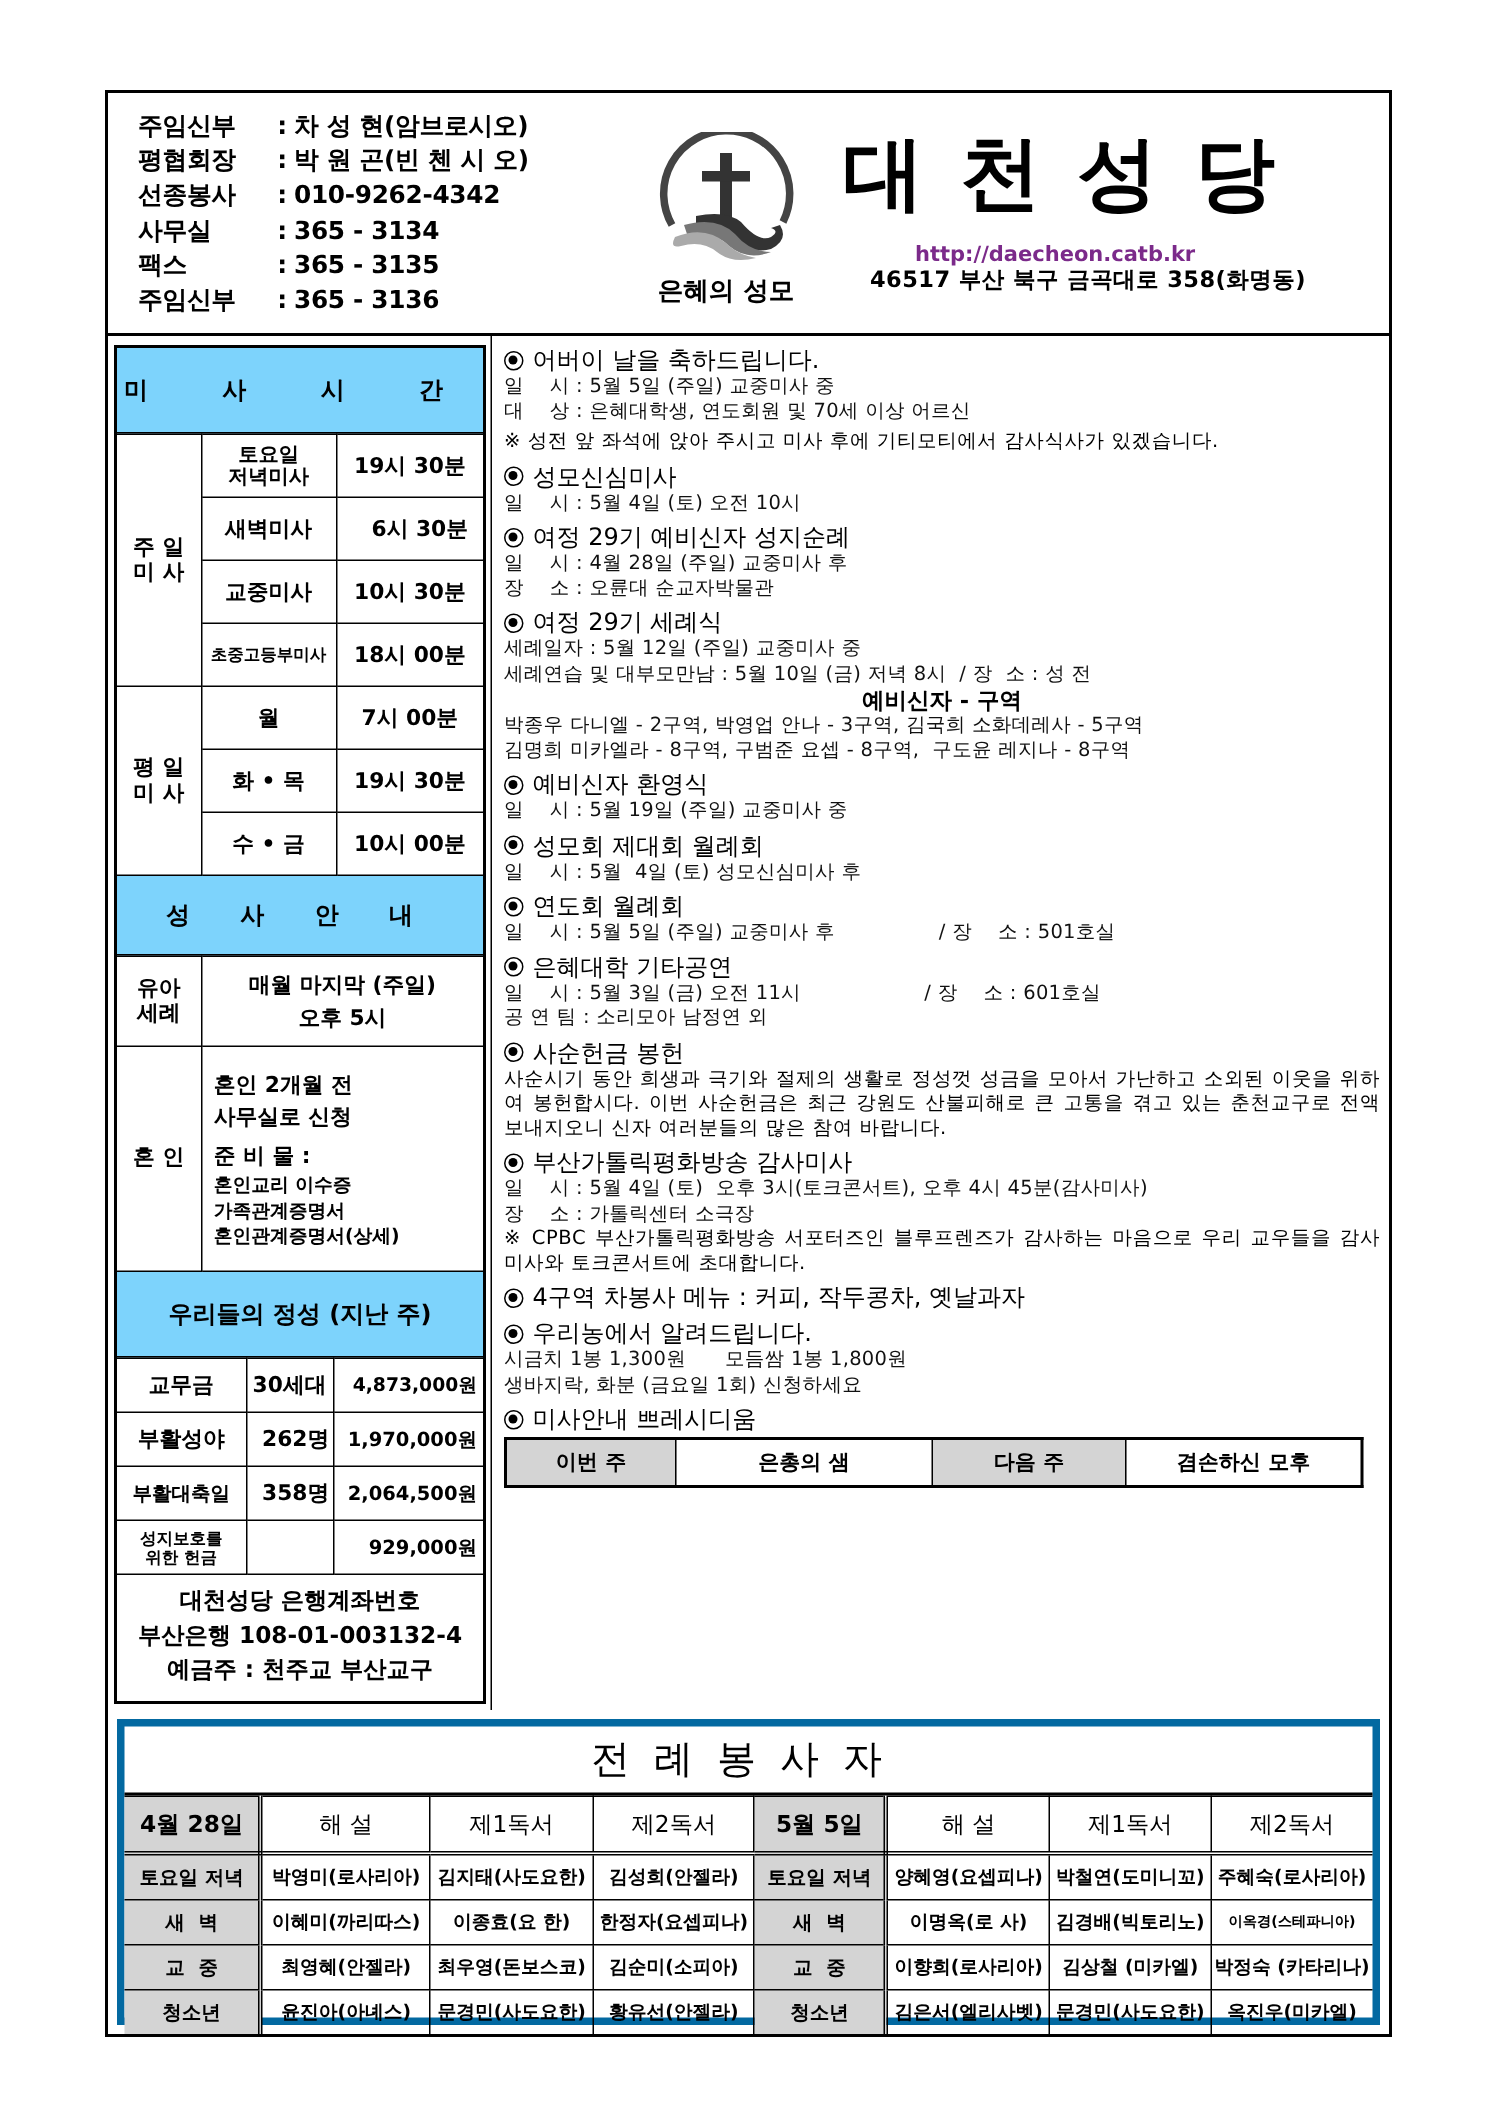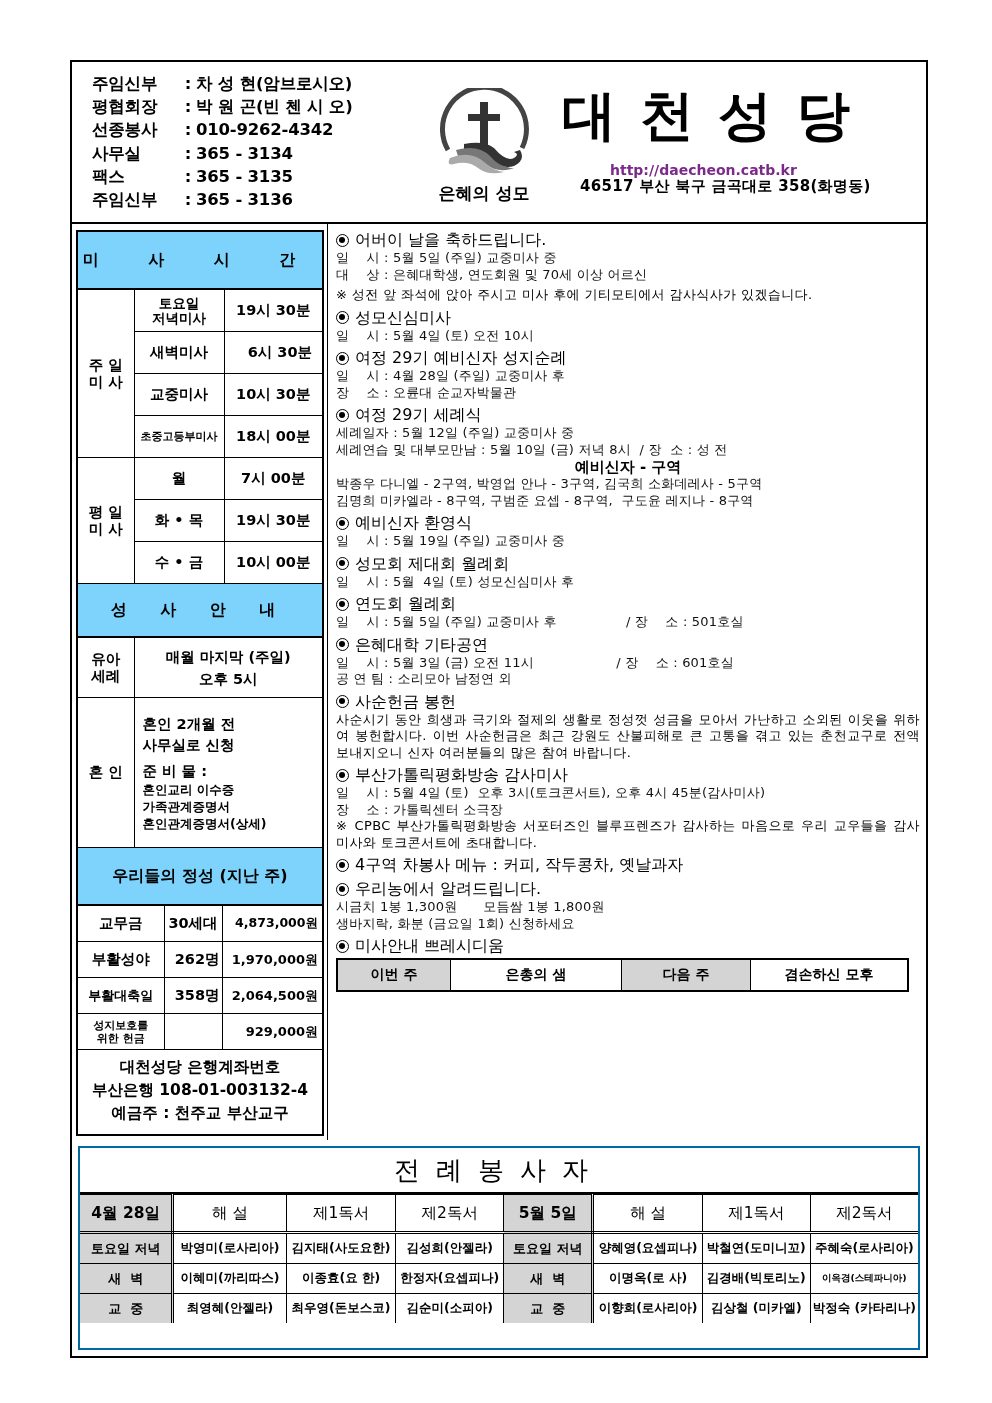--- a/index.html
+++ b/index.html
@@ -39,21 +39,21 @@
   .bullet::after { content: ""; position: absolute; left: 2px; top: 2px; width: 6px; height: 6px; background: #000; border-radius: 50%; }
   .notice-line { font-size: 13px; line-height: 16.5px; letter-spacing: 0.2px; white-space: pre-wrap; color: #111; }
   .notice-sub-title { text-align: center; font-size: 15px; line-height: 18px; font-weight: bold; }
   .justify-text { font-size: 13px; line-height: 16.5px; text-align: justify; letter-spacing: 0.4px; }
 
   .guide-table { border-collapse: collapse; border: 2px solid #000; width: 573px; margin-top: 2px; }
   .guide-table td { border: 1px solid #000; text-align: center; font-weight: bold; font-size: 14px; height: 28px; }
   .gray { background: #d4d4d4; }
 
   
-  .bottom { position: absolute; left: 6px; top: 1084px; width: 842px; height: 204px; border: 2px solid #0369a1; box-sizing: border-box; }
+  .bottom { position: absolute; left: 6px; top: 1084px; width: 842px; height: 204px; border: 5px solid #0369a1; box-sizing: border-box; }
   .bottom-title { height: 44px; border-bottom: 2px solid #000; text-align: center; font-size: 26px; letter-spacing: 16px; line-height: 44px; }
   table.servers { border-collapse: collapse; width: 100%; }
   table.servers td { border: 1px solid #000; text-align: center; font-size: 12.5px; font-weight: bold; height: 29px; padding: 0 2px; white-space: nowrap; }
   table.servers tr.head td { height: 36px; font-size: 15.5px; font-weight: normal; border-bottom: 3px double #000; }
   table.servers tr.head td.date-cell { font-weight: bold; }
   table.servers td.row-label { background: #d4d4d4; font-weight: bold; font-size: 13px; }
   table.servers td.date-cell { background: #d4d4d4; }
   table.servers td.dbl-right { border-right: 3px double #000; }
   table.servers tr td:first-child { border-left: none; }
   table.servers tr td:last-child { border-right: none; }
@@ -372,16 +372,26 @@
       <tr>
         <td class="row-label dbl-right" style="white-space:pre">교  중</td>
         <td>최영혜(안젤라)</td>
         <td>최우영(돈보스코)</td>
         <td>김순미(소피아)</td>
         <td class="row-label dbl-right" style="white-space:pre">교  중</td>
         <td>이향희(로사리아)</td>
         <td>김상철 (미카엘)</td>
         <td>박정숙 (카타리나)</td>
       </tr>
+      <tr>
+        <td class="row-label dbl-right">청소년</td>
+        <td>윤진아(아녜스)</td>
+        <td>문경민(사도요한)</td>
+        <td>황유선(안젤라)</td>
+        <td class="row-label dbl-right">청소년</td>
+        <td>김은서(엘리사벳)</td>
+        <td>문경민(사도요한)</td>
+        <td>옥진우(미카엘)</td>
+      </tr>
     </tbody>
       </table>
   </div>
 </div>
 
 </body></html>

